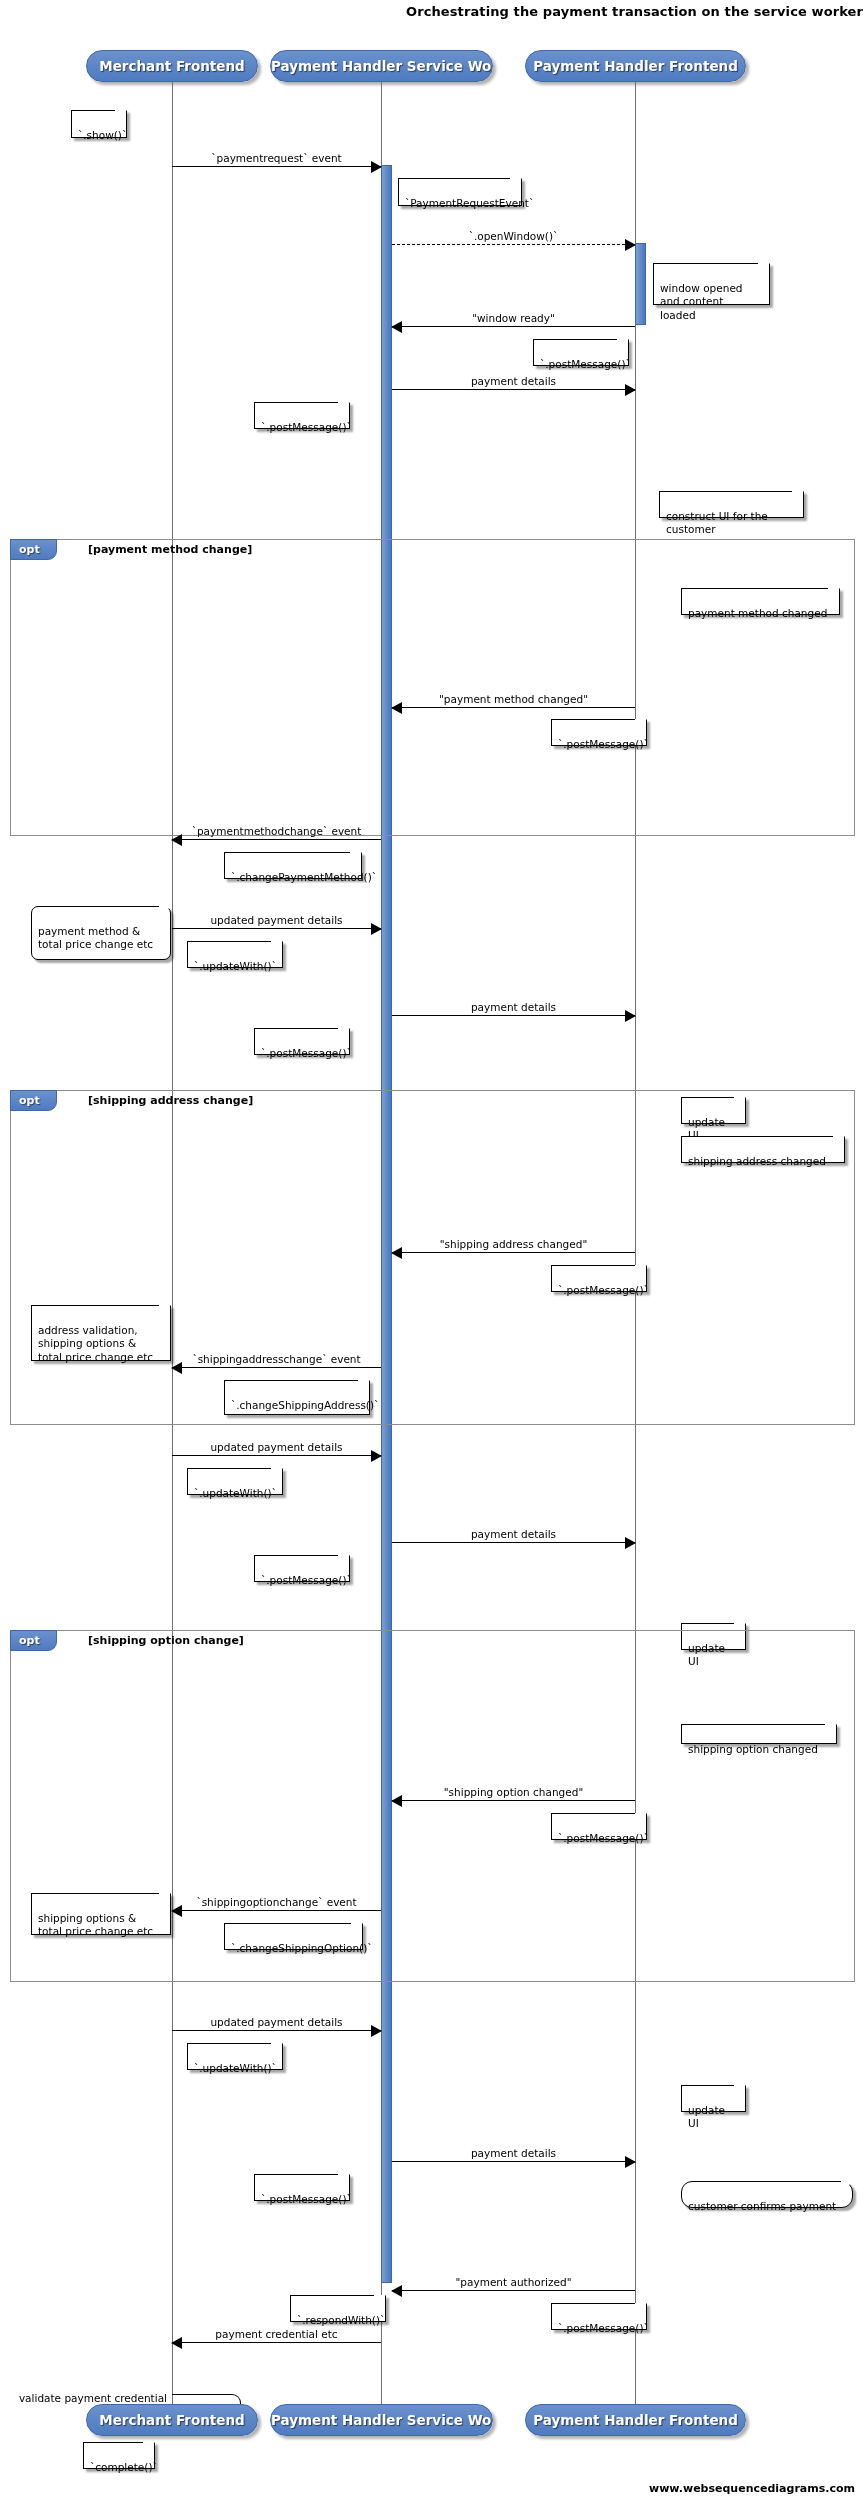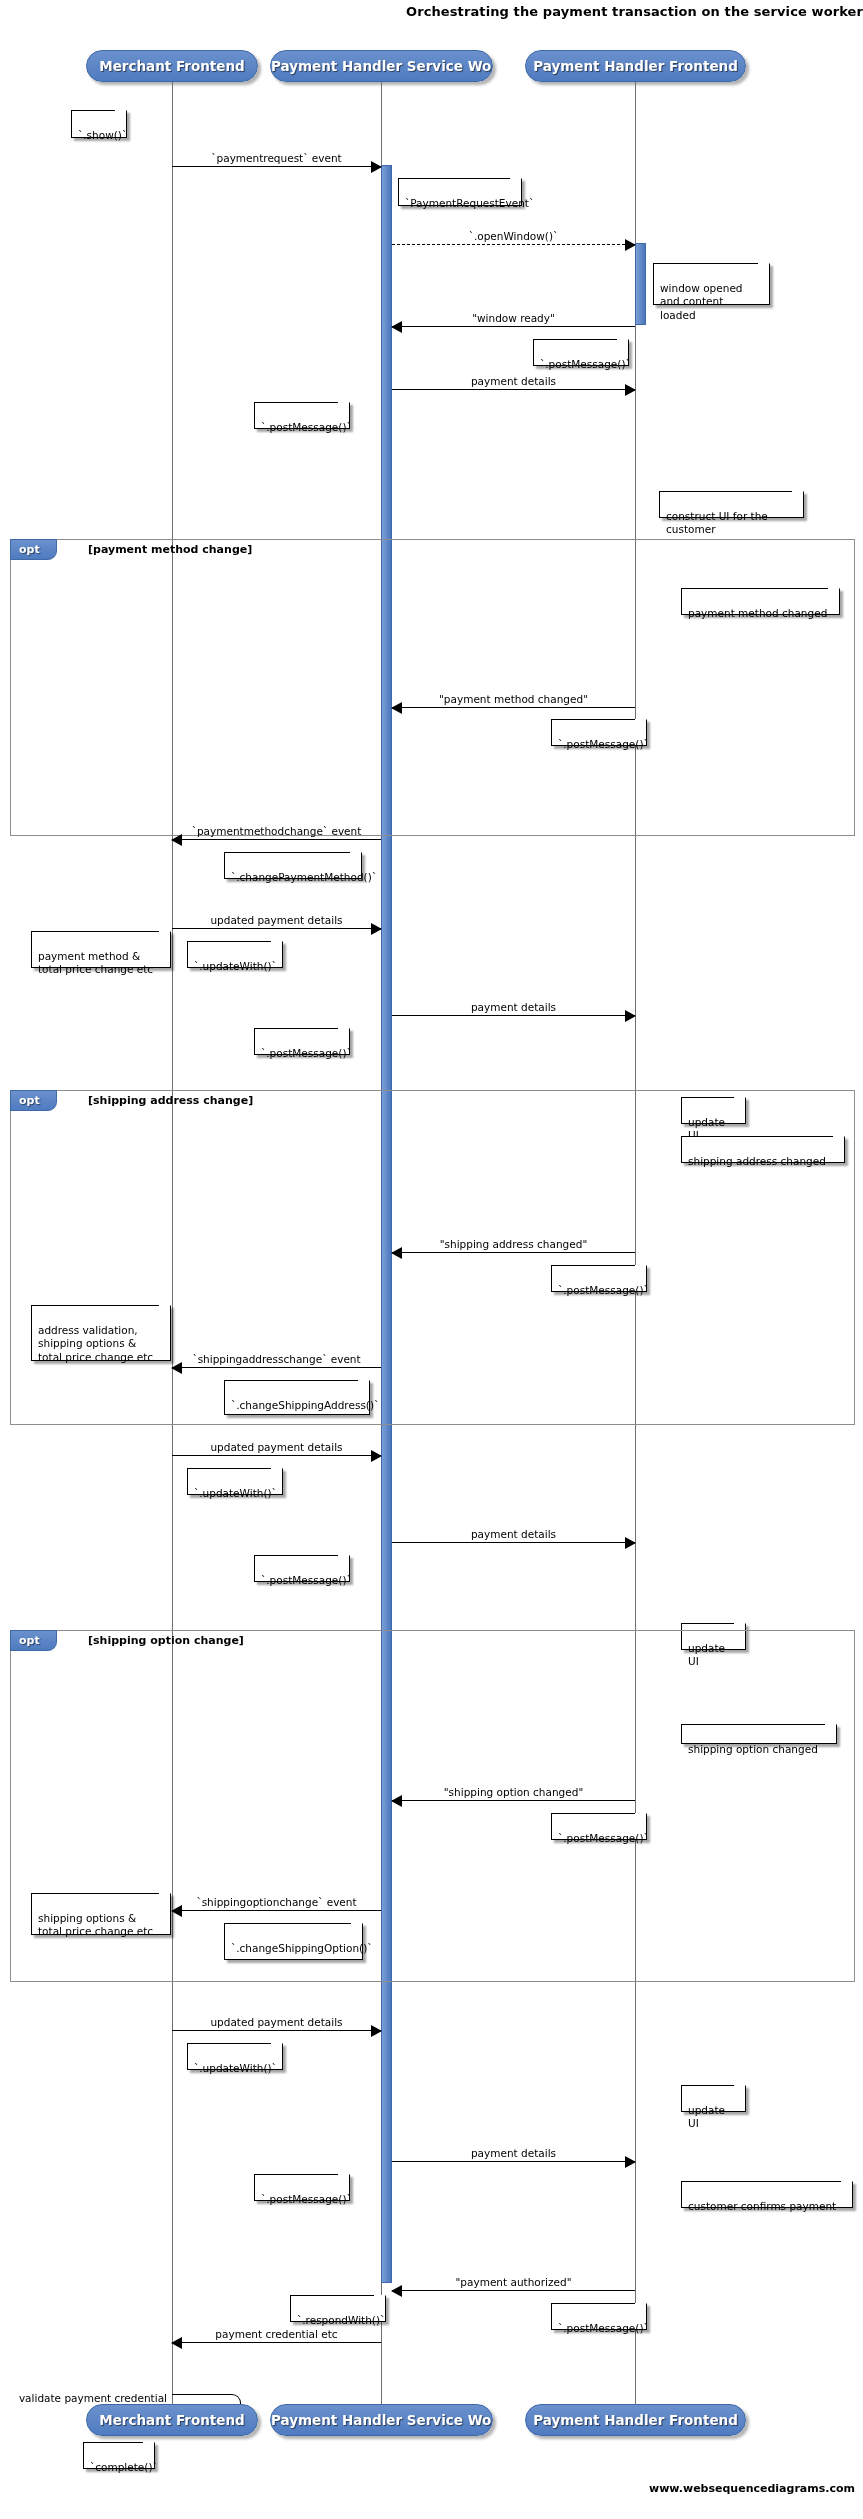--- a/index.html
+++ b/index.html
@@ -278,21 +278,21 @@
     <div class="line"></div>
     <div class="head"></div>
     <div class="label">`paymentmethodchange` event</div>
   </div>
 
   <div class="note" style="left:224px; top:852px; width:138px; height:27px;">
     <span>`.changePaymentMethod()`</span>
     <span class="foldcut"></span>
   </div>
 
-  <div class="note" style="left:31px; top:931px; width:140px; height:37px;">
+  <div class="note" style="left:31px; top:906px; width:140px; height:54px;border-radius:7px;">
     <span>payment method &amp;
 total price change etc</span>
     <span class="foldcut"></span>
   </div>
 
   <div class="msg right" style="left:172px; top:928px; width:209px;">
     <div class="line"></div>
     <div class="head"></div>
     <div class="label">updated payment details</div>
   </div>
@@ -404,21 +404,21 @@
     <span>`.postMessage()`</span>
     <span class="foldcut"></span>
   </div>
 
   <div class="msg left" style="left:172px; top:1910px; width:209px;">
     <div class="line"></div>
     <div class="head"></div>
     <div class="label">`shippingoptionchange` event</div>
   </div>
 
-  <div class="note" style="left:224px; top:1923px; width:139px; height:37px;">
+  <div class="note" style="left:224px; top:1923px; width:139px; height:27px;">
     <span>`.changeShippingOption()`</span>
     <span class="foldcut"></span>
   </div>
 
   <div class="note" style="left:31px; top:1893px; width:140px; height:42px;">
     <span>shipping options &amp;
 total price change etc</span>
     <span class="foldcut"></span>
   </div>
 
@@ -442,21 +442,21 @@
   <div class="note" style="left:254px; top:2174px; width:96px; height:27px;">
     <span>`.postMessage()`</span>
     <span class="foldcut"></span>
   </div>
 
   <div class="note" style="left:681px; top:2085px; width:65px; height:27px;">
     <span>update UI</span>
     <span class="foldcut"></span>
   </div>
 
-  <div class="note" style="left:681px; top:2181px; width:172px; height:27px;">
+  <div class="note" style="left:681px; top:2181px; width:172px; height:27px;border-radius:11px;">
     <span>customer confirms payment</span>
     <span class="foldcut"></span>
   </div>
 
   <div class="msg left" style="left:392px; top:2290px; width:243px;">
     <div class="line"></div>
     <div class="head"></div>
     <div class="label">"payment authorized"</div>
   </div>
 

